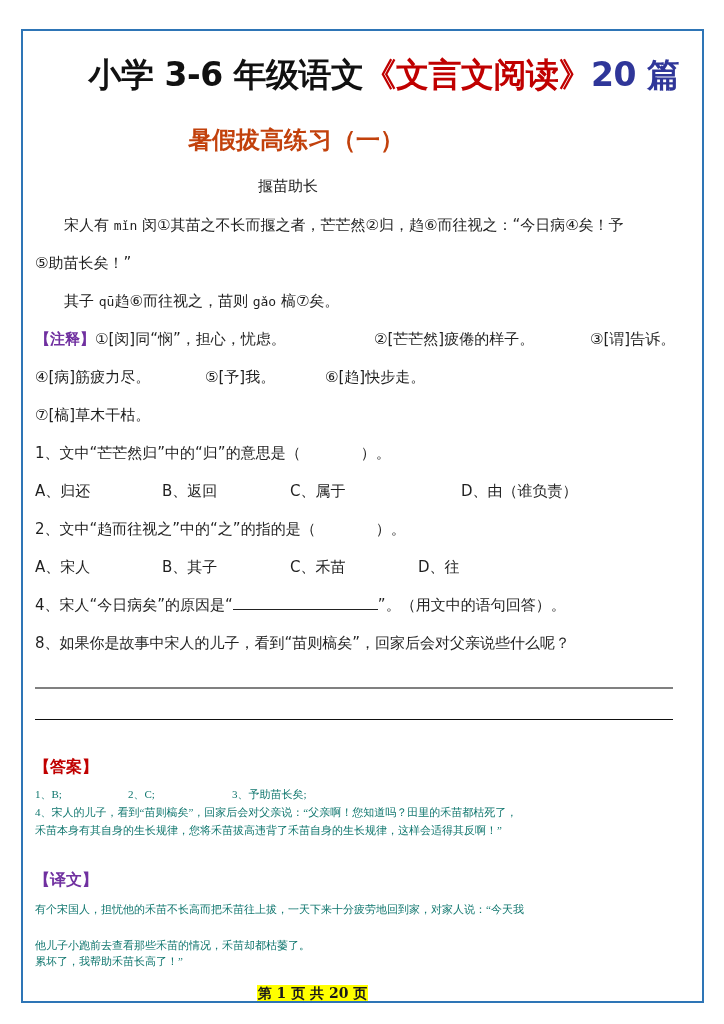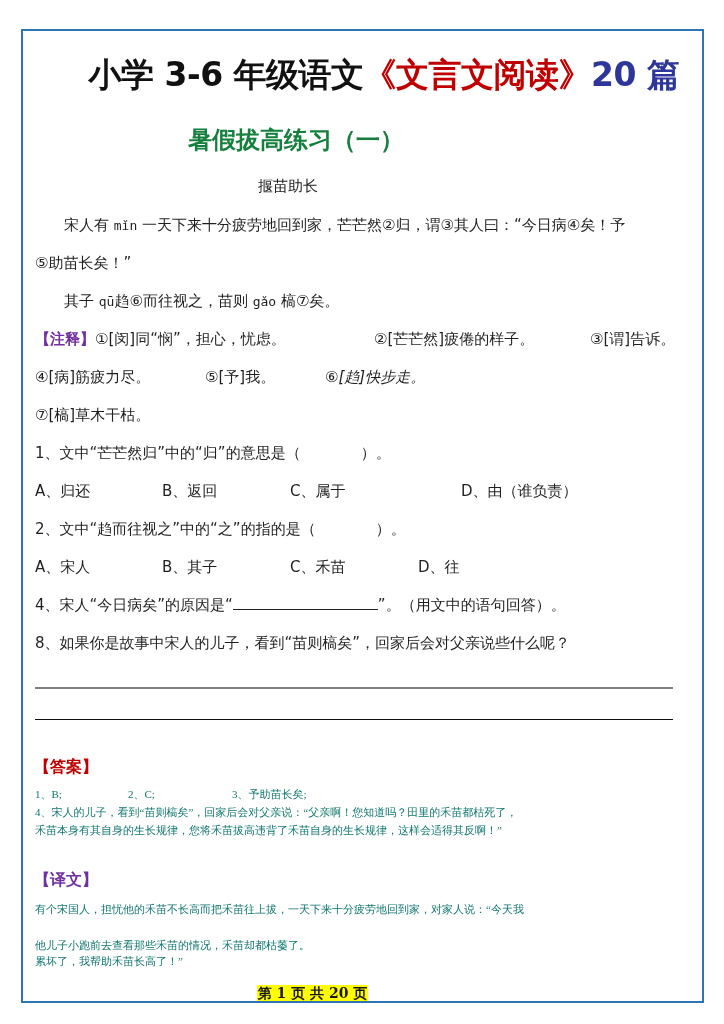--- a/index.html
+++ b/index.html
@@ -16,21 +16,21 @@
     font-size: 33px; font-weight: bold; letter-spacing: -0.5px; line-height: 40px;
     white-space: nowrap;
     padding-left: 44px;
   }
   .title .t-black { color: #111111; }
   .title .t-red { color: #c00000; }
   .title .t-blue { color: #2f3699; }
 
   .subtitle {
     position: absolute; left: 0; top: 124px; width: 592px; text-align: center;
-    font-size: 24px; font-weight: bold; color: #15803d; line-height: 32px;
+    font-size: 24px; font-weight: bold; color: #c2410c; line-height: 32px;
   }
 
   .story-title {
     position: absolute; left: 0; top: 176px; width: 576px; text-align: center;
     font-size: 15px; color: #222; line-height: 20px;
   }
 
   .line {
     position: absolute; left: 35px; font-size: 15px; line-height: 22px; color: #1f1f1f;
     white-space: nowrap;
@@ -70,36 +70,36 @@
 
 <div class="title">
   <span class="t-black">小学 3-6 年级语文</span><span class="t-red">《文言文阅读》</span><span class="t-blue">20 篇</span>
 </div>
 
 <div class="subtitle">暑假拔高练习（一）</div>
 
 <div class="story-title">揠苗助长</div>
 
 <div class="line indent" style="top:214px;">
-  <span>宋人有 </span><span class="pinyin">mǐn</span><span> 一天下来十分疲劳地回到家，芒芒然②归，谓③其人曰：“今日病④矣！予</span>
+  <span>宋人有 </span><span class="pinyin">mǐn</span><span> 闵①其苗之不长而揠之者，芒芒然②归，趋⑥而往视之：“今日病④矣！予</span>
 </div>
 <div class="line" style="top:252px;">⑤助苗长矣！”</div>
 <div class="line indent" style="top:290px;">
   <span>其子 </span><span class="pinyin">qū</span><span>趋⑥而往视之，苗则 </span><span class="pinyin">gǎo</span><span> 槁⑦矣。</span>
 </div>
 
 <div class="line" style="top:328px;">
   <span class="label-purple">【注释】</span><span>①[闵]同“悯”，担心，忧虑。</span>
 </div>
 <div class="opt" style="left:374px; top:328px;">②[芒芒然]疲倦的样子。</div>
 <div class="opt" style="left:590px; top:328px;">③[谓]告诉。</div>
 
 <div class="opt" style="left:35px; top:366px;">④[病]筋疲力尽。</div>
 <div class="opt" style="left:205px; top:366px;">⑤[予]我。</div>
-<div class="opt" style="left:325px; top:366px;font-style:italic;">⑥[趋]快步走。</div>
+<div class="opt" style="left:325px; top:366px;">⑥[趋]快步走。</div>
 
 <div class="opt" style="left:35px; top:404px;">⑦[槁]草木干枯。</div>
 
 <div class="line" style="top:442px;">1、文中“芒芒然归”中的“归”的意思是（　　　　）。</div>
 <div class="opt" style="left:35px; top:480px;">A、归还</div>
 <div class="opt" style="left:162px; top:480px;">B、返回</div>
 <div class="opt" style="left:290px; top:480px;">C、属于</div>
 <div class="opt" style="left:418px; top:480px;margin-left:43px;">D、由（谁负责）</div>
 
 <div class="line" style="top:518px;">2、文中“趋而往视之”中的“之”的指的是（　　　　）。</div>

